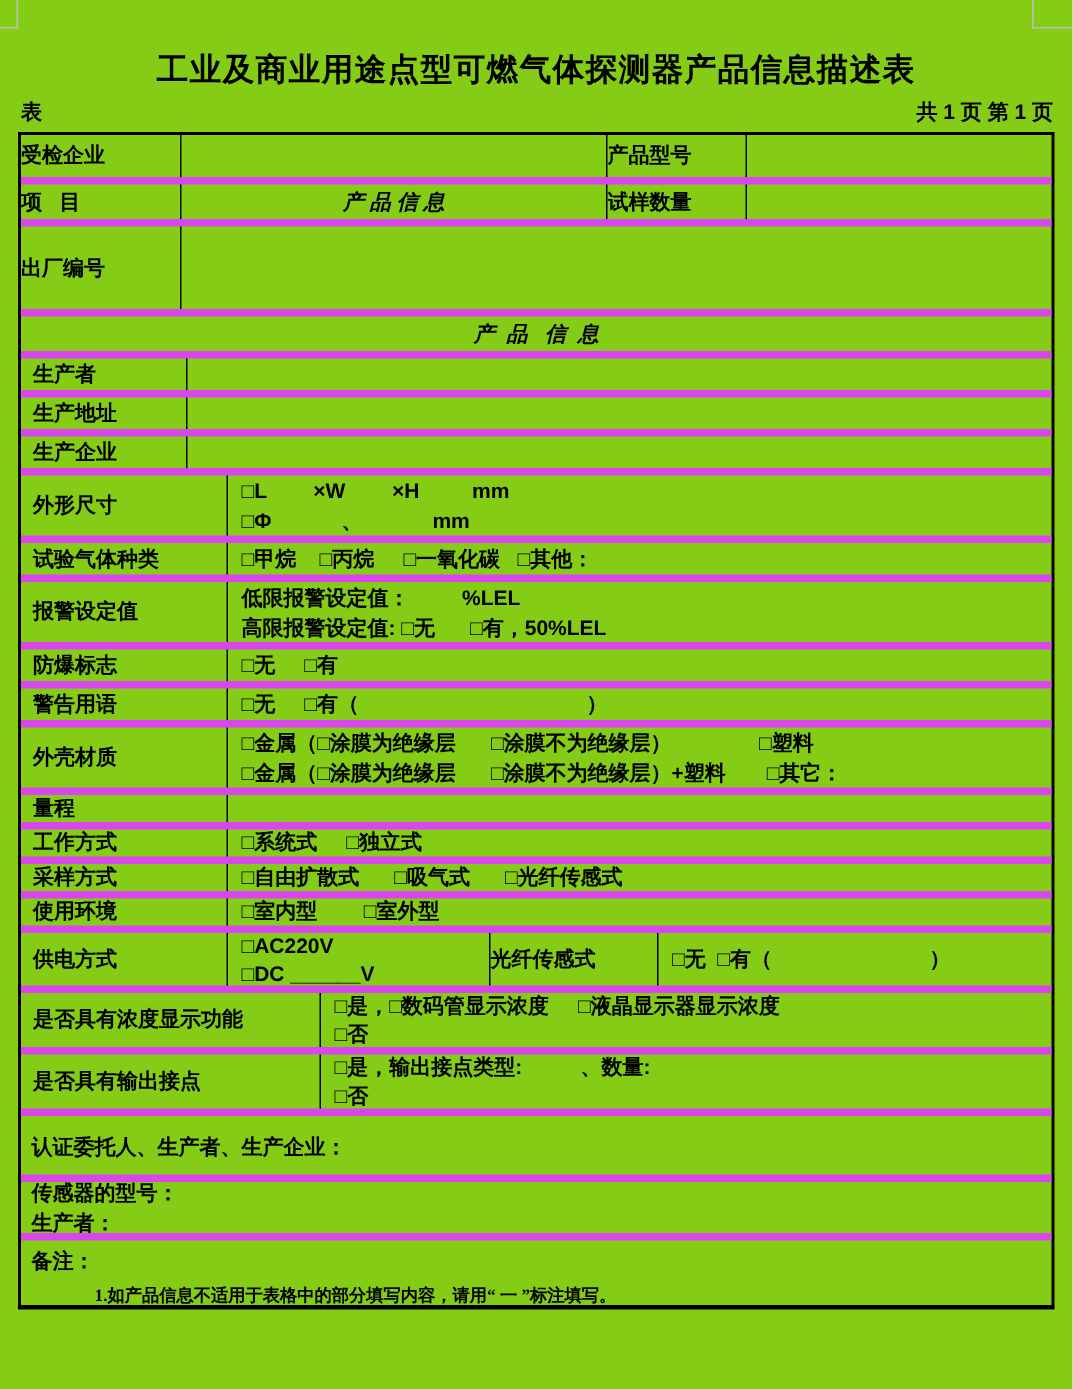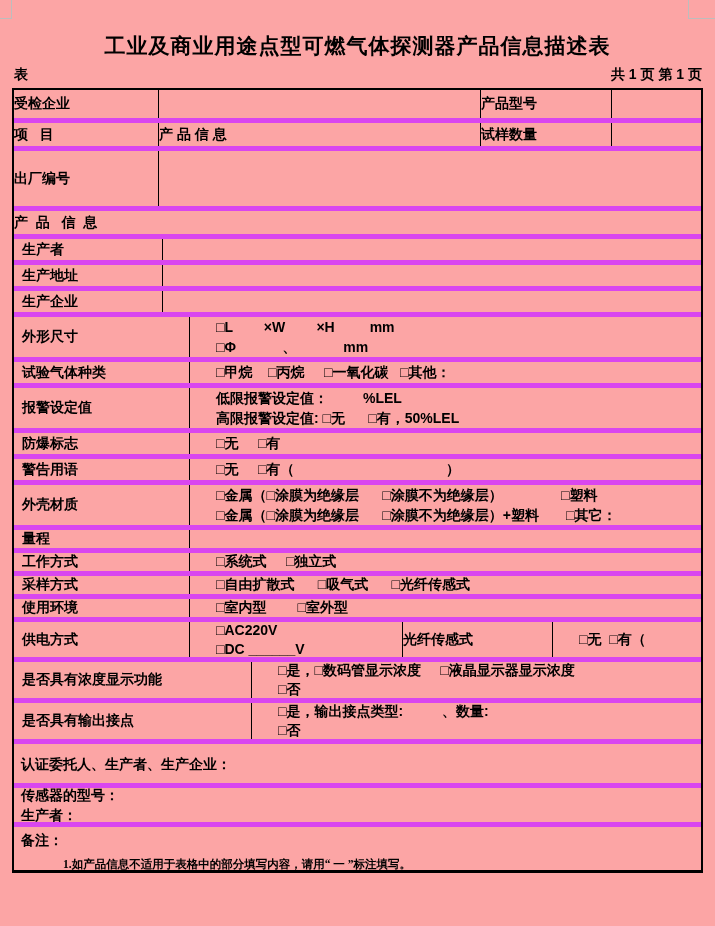--- a/index.html
+++ b/index.html
@@ -1,19 +1,19 @@
 <!DOCTYPE html>
 <html><head>
 <meta charset="utf-8">
 <style>
   html,body{margin:0;padding:0;background:#ffffff;}
   .page{
     position:relative;
     width:715px;height:926px;
-    background:#fca5a5;color:#000;
+    background:#84cc16;color:#000;
     font-family:"Liberation Sans","DejaVu Sans",sans-serif;
     overflow:hidden;
   }
   .corner-tl{position:absolute;left:0;top:0;width:11px;height:18px;
     border-right:1px solid #bdbdbd;border-bottom:1px solid #bdbdbd;}
   .corner-tr{position:absolute;right:0;top:0;width:26px;height:18px;
     border-left:1px solid #bdbdbd;border-bottom:1px solid #bdbdbd;}
   .title{
     position:absolute;top:32px;left:0;width:100%;
     text-align:center;font-size:21px;font-weight:bold;letter-spacing:1px;
@@ -29,26 +29,26 @@
     box-sizing:border-box;
     border:2px solid #000;border-bottom-width:3px;
     font-size:14px;font-weight:bold;
   }
   .tr{display:flex;box-sizing:border-box;}
   .tr + .tr{border-top:5px solid #d946ef;}
   .td{
     box-sizing:border-box;display:flex;align-items:center;
     white-space:pre;overflow:hidden;
   }
-  .td + .td{border-left:1px solid #000;margin-left:38px;}
+  .td + .td{border-left:1px solid #000;}
   .flex1{flex:1;min-width:0;}
   .lc{}           
   .ll{padding-left:8px;}                 
-  .val{padding-left:26px;}
-  .vc{}
+  .val{padding-left:9px;}
+  .vc{justify-content:center;font-style:italic;}
   .lines .ln{display:block;line-height:20px;white-space:pre;}
   .lines.tight .ln{line-height:19px;}
   .full{padding-left:7px;}
   .remarks-cell{align-items:flex-start;padding-top:5px;}
   .remarks-label{font-size:14px;font-weight:bold;white-space:pre;line-height:16px;text-align:right;}
   .remarks-notes{font-family:"Liberation Serif","DejaVu Serif",serif;
     font-weight:bold;font-size:11.5px;}
   .remarks-notes .ln{display:block;line-height:17px;white-space:pre;}
 </style>
 </head>

